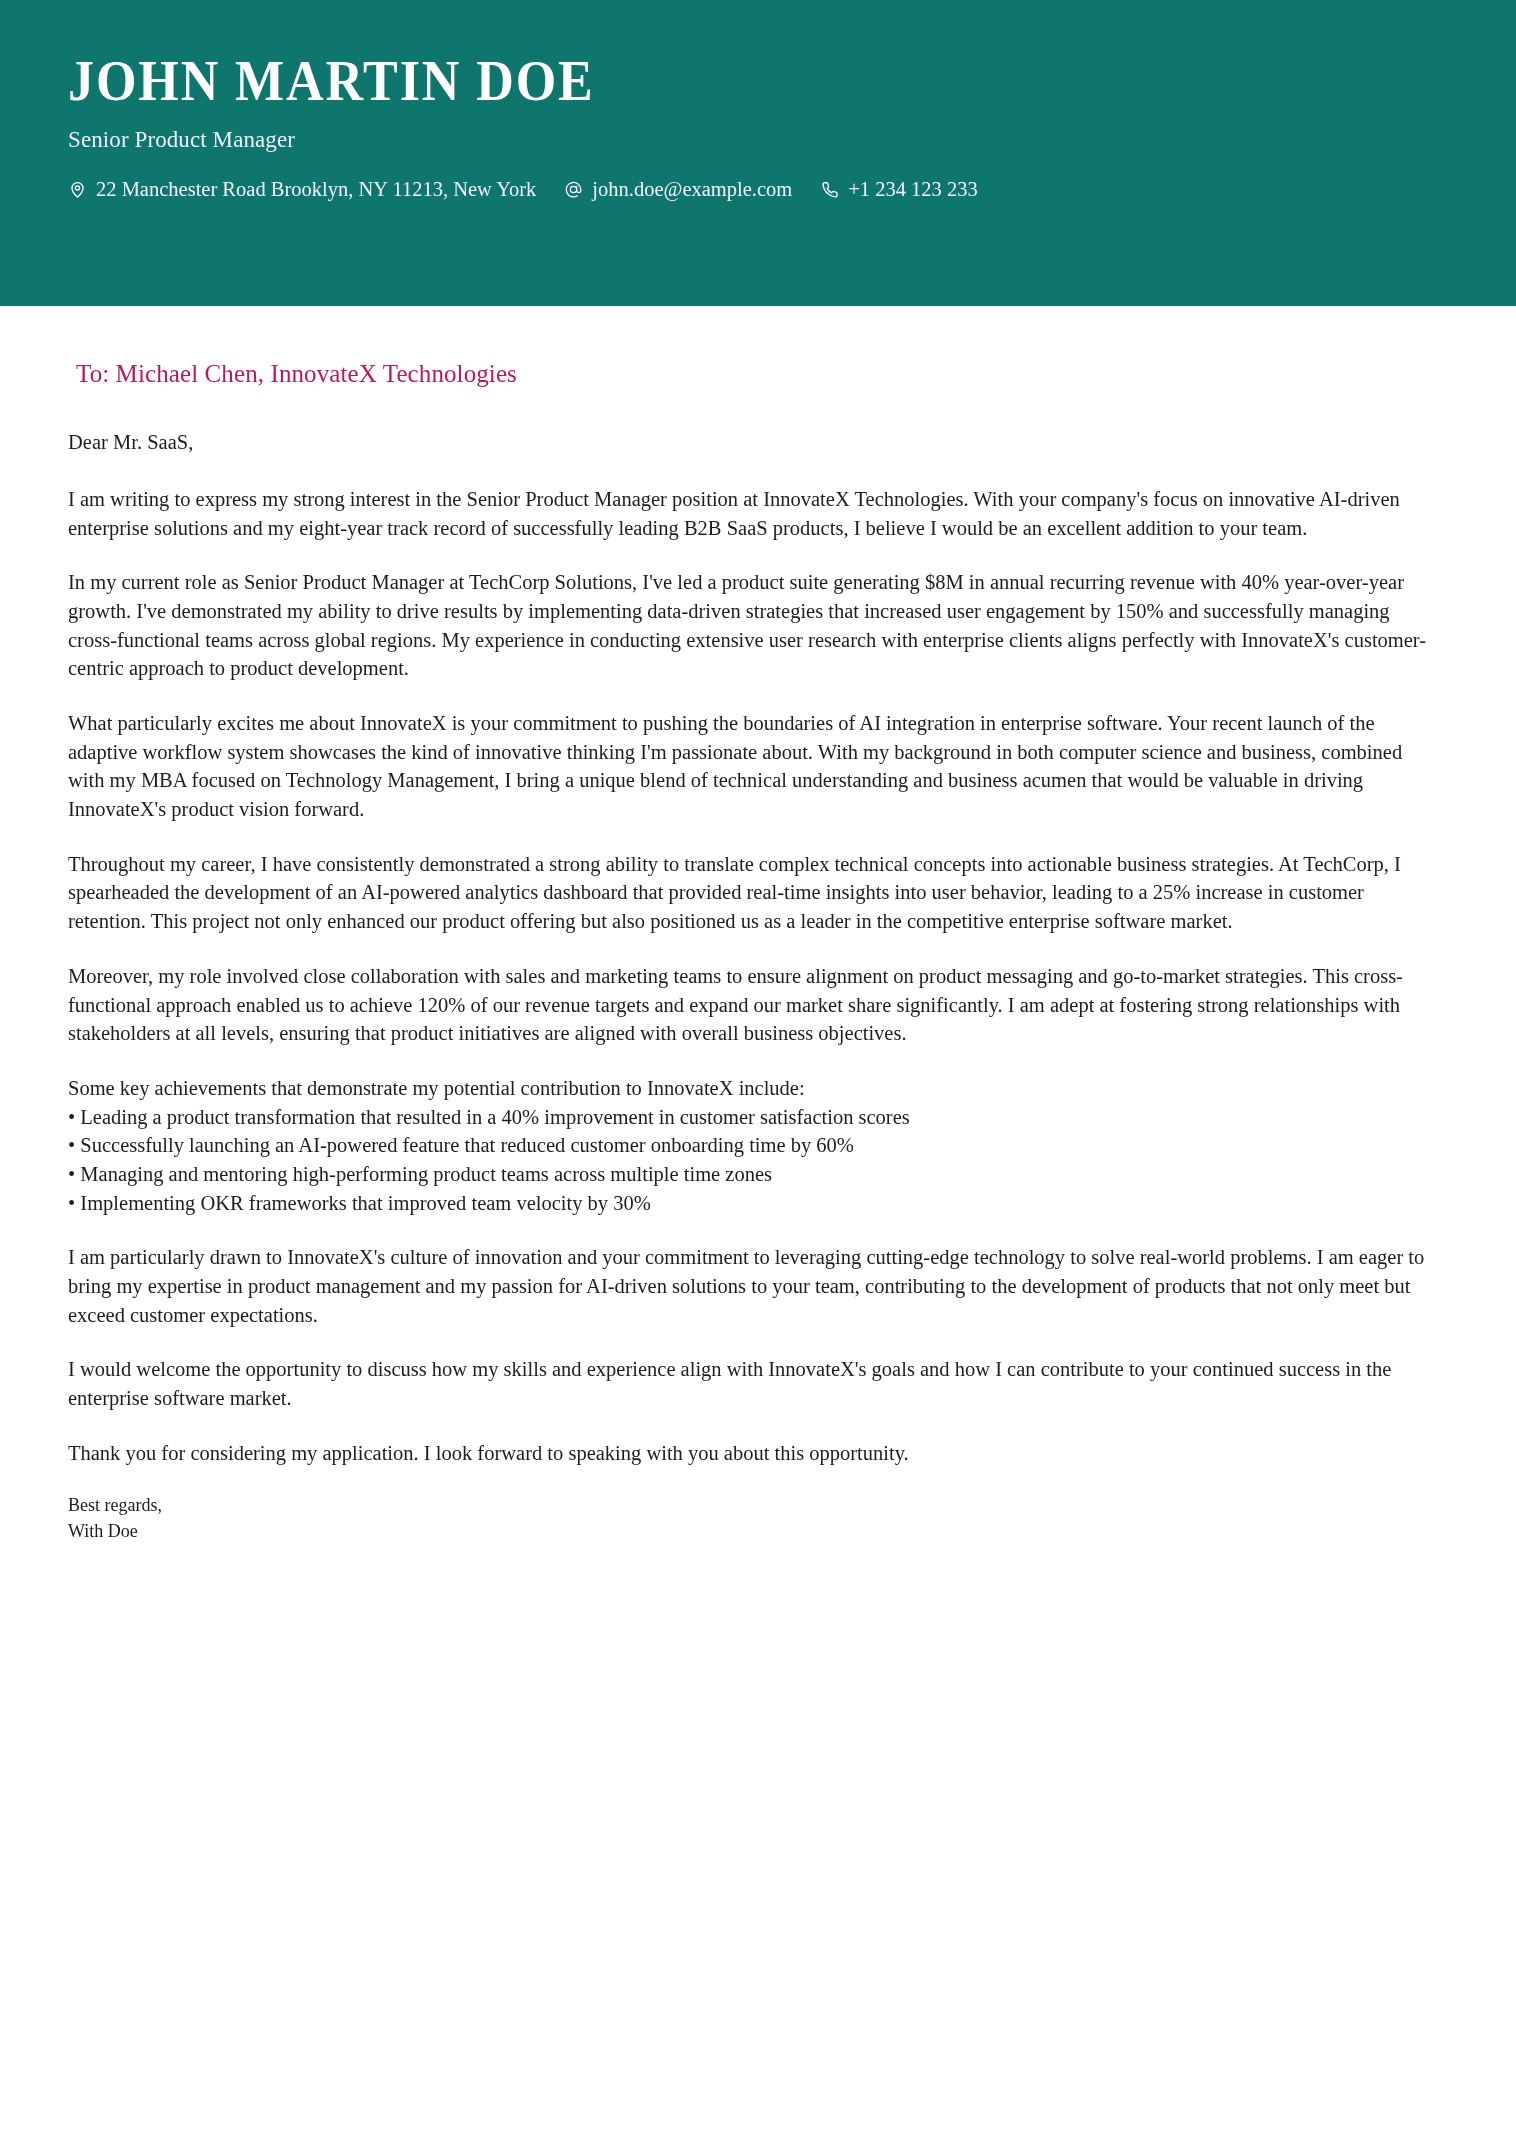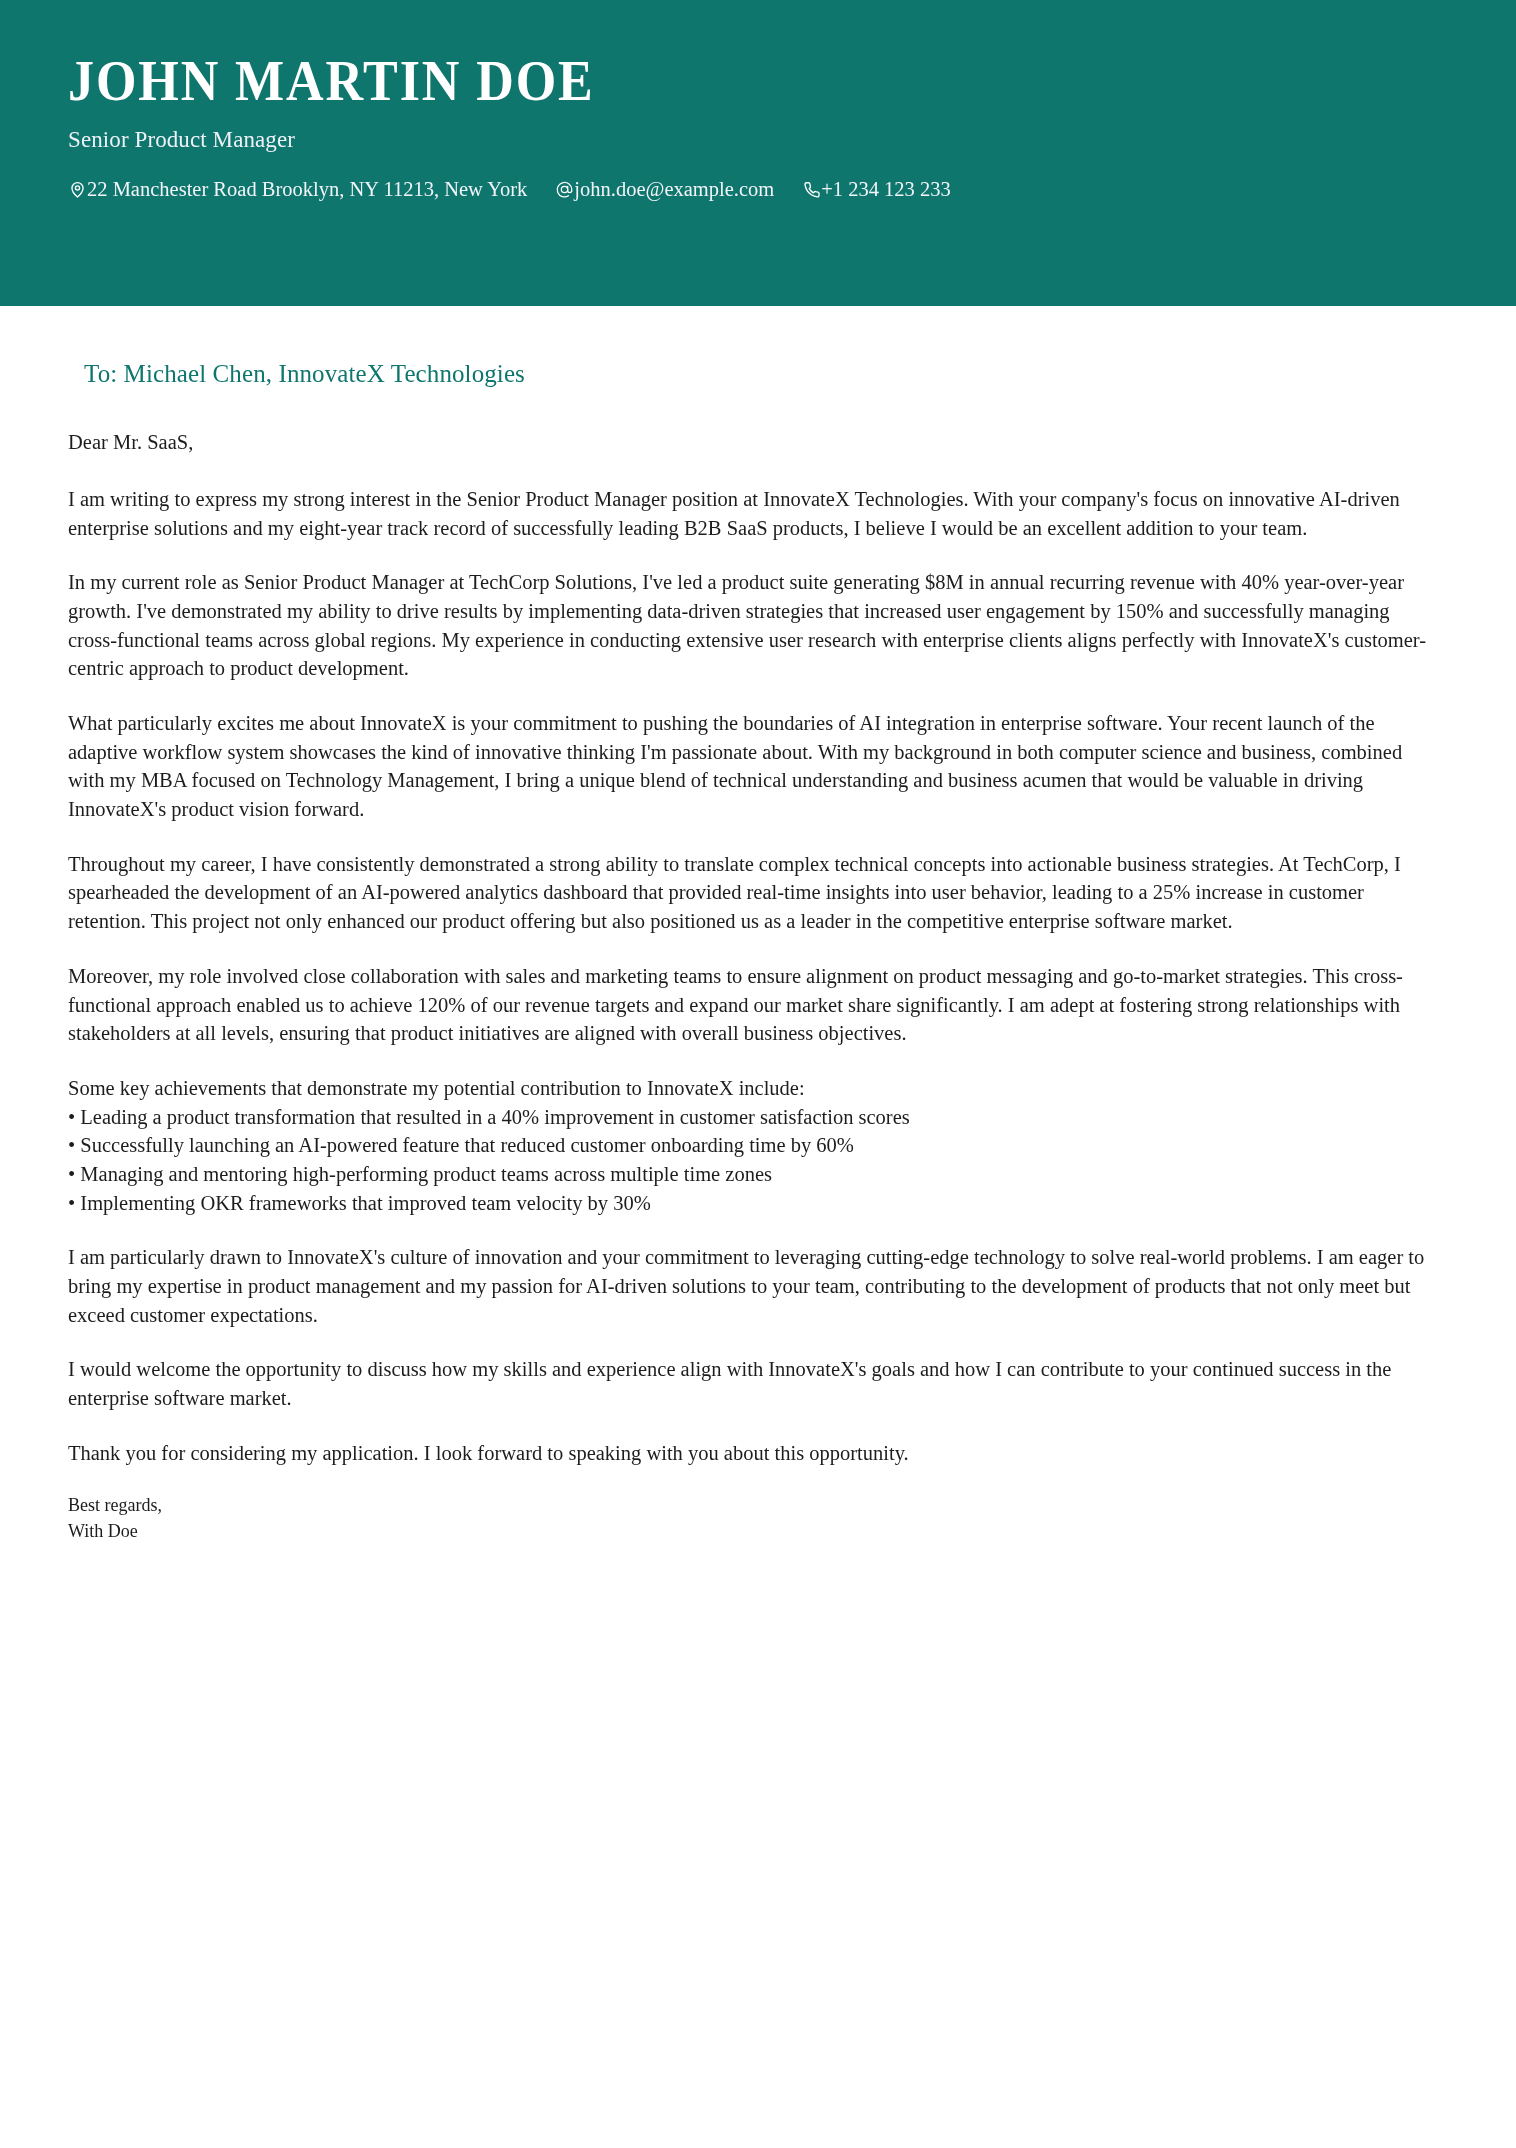--- a/index.html
+++ b/index.html
@@ -54,45 +54,46 @@
   .contact-row {
     display: flex;
     align-items: center;
     margin-top: 22px;
     gap: 28px;
     flex-wrap: nowrap;
   }
   .contact-item {
     display: flex;
     align-items: center;
+    gap: 9px;
     font-size: 20.5px;
     color: #f2f5f9;
     line-height: 1.2;
     white-space: nowrap;
   }
   .contact-item .ico {
     display: inline-flex;
     align-items: center;
     justify-content: center;
     width: 19px;
     height: 19px;
     flex: 0 0 19px;
   }
   .contact-item .ico svg { display: block; }
 
   
   .content {
     padding: 52px 68px 40px 68px;
   }
   .recipient {
-    color: #0f766e;
+    color: #be185d;
     font-size: 25px;
     font-weight: 400;
     line-height: 1.25;
-    margin: 0 0 40px 16px;
+    margin: 0 0 40px 8px;
     letter-spacing: 0.1px;
   }
   .salutation {
     font-size: 20.5px;
     color: #1d1d1d;
     margin: 0 0 28px 0;
     line-height: 1.35;
   }
   p.para {
     font-size: 20.5px;

